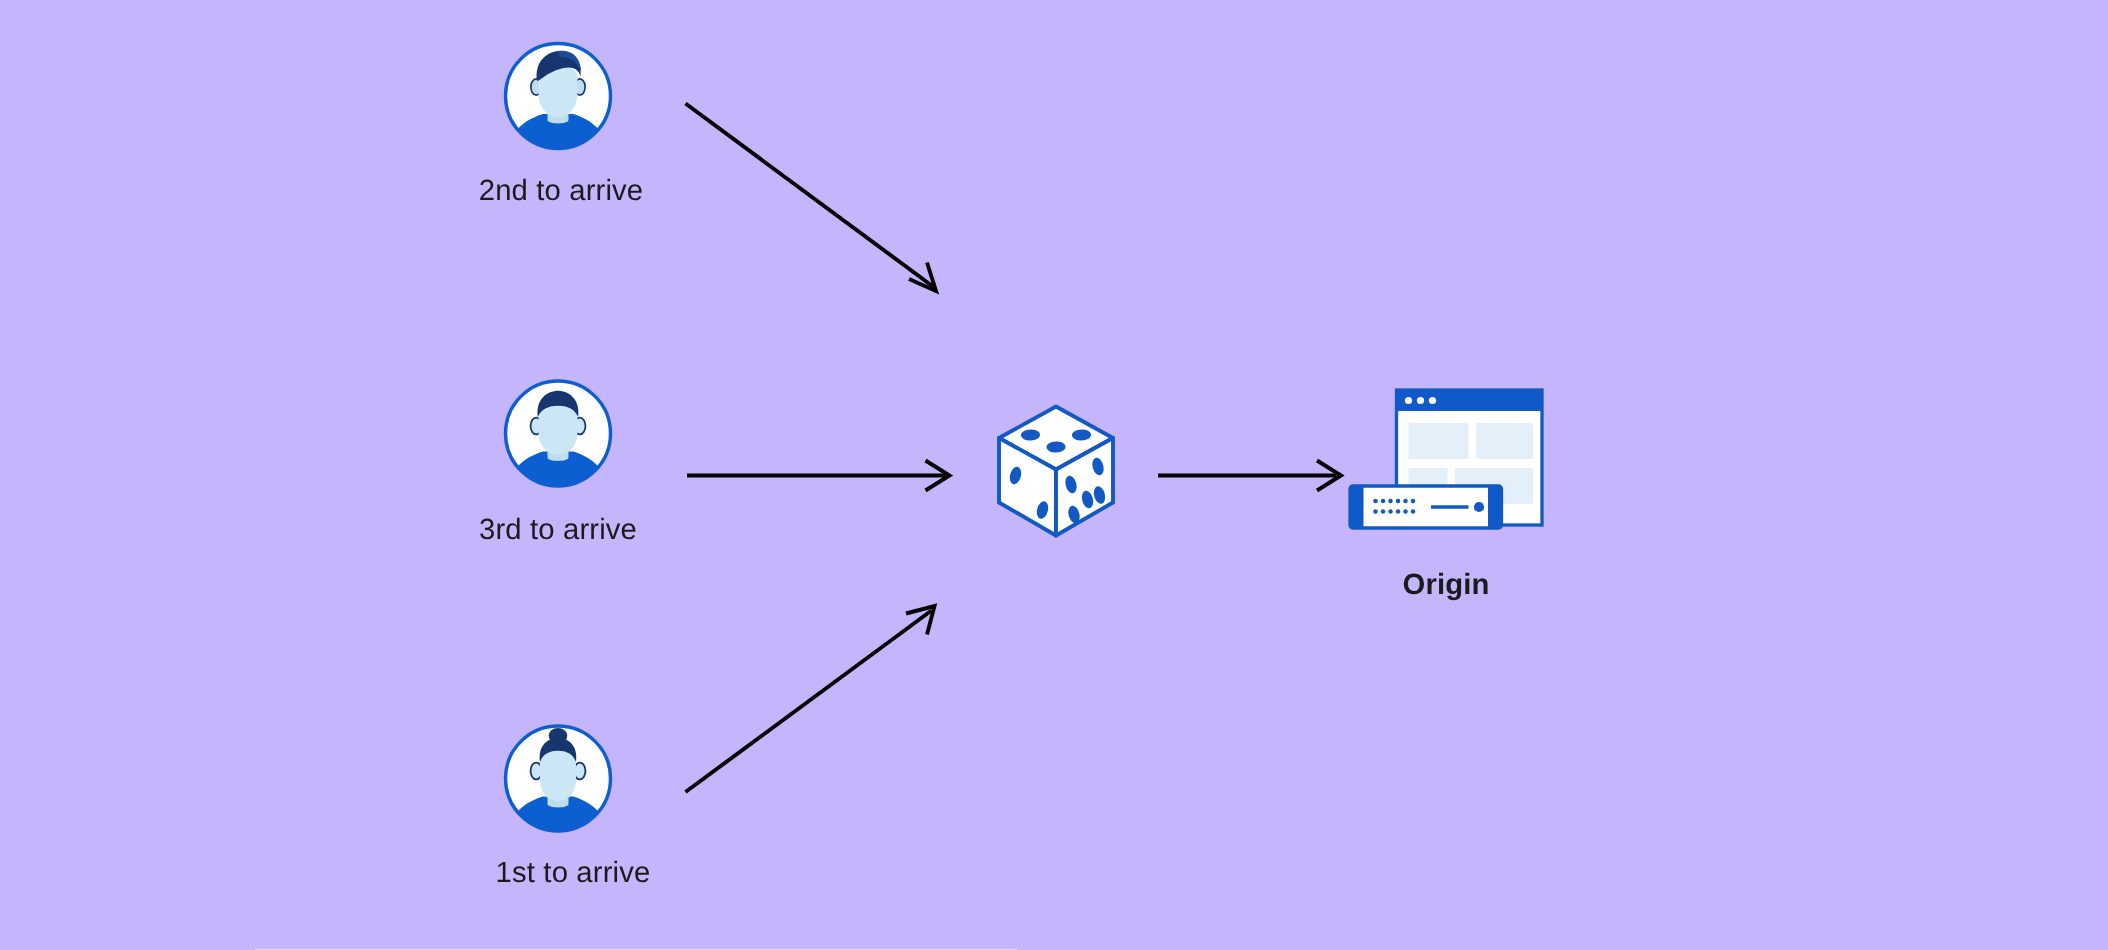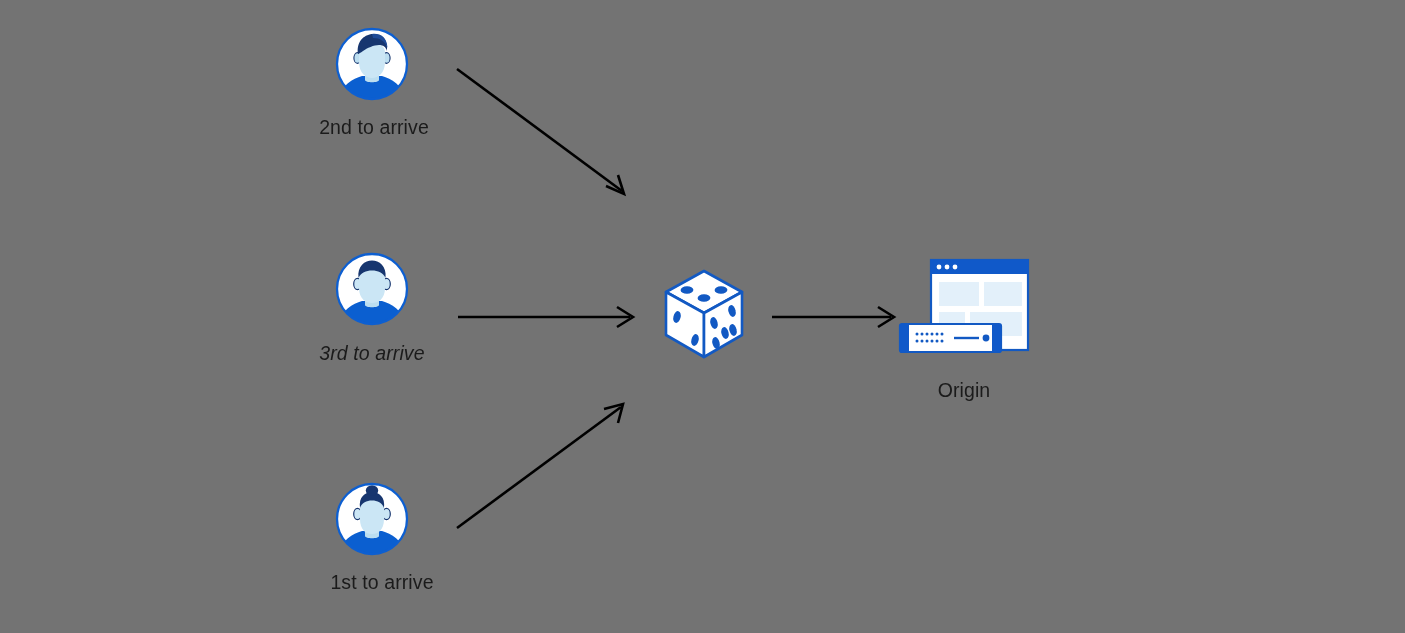--- a/index.html
+++ b/index.html
@@ -8,21 +8,21 @@
     background: #ffffff;
   }
   body {
     font-family: "Liberation Sans", sans-serif;
     -webkit-font-smoothing: antialiased;
   }
   #canvas {
     position: relative;
     width: 1405px;
     height: 633px;
-    background: #737373;
+    background: #c4b5fd;
     overflow: hidden;
   }
   .avatar-wrap {
     position: absolute;
     width: 76px;
     height: 76px;
   }
   .node-label {
     position: absolute;
     font-size: 19.5px;
@@ -121,21 +121,21 @@
         <path d="M31 43 L45 43 L45 54 C45 57 31 57 31 54 Z" fill="#bcdef0"></path>
         <ellipse cx="23.5" cy="33" rx="3.8" ry="5.6" fill="#cbe6f5" stroke="#17366f" stroke-width="1.2"></ellipse>
         <ellipse cx="52.5" cy="33" rx="3.8" ry="5.6" fill="#cbe6f5" stroke="#17366f" stroke-width="1.2"></ellipse>
         <path d="M25 27 C25 15 51 15 51 27 L51 37 C51 48 44 52 38 52 C32 52 25 48 25 37 Z" fill="#cbe6f5"></path>
 
         <path d="M24.5 27 C23 15 31 9.5 38 9.5 C45 9.5 53 15 51.5 27 C49 21.5 44 19.5 38 19.5 C32 19.5 27 21.5 24.5 27 Z" fill="#17366f"></path>
       </g>
       <circle cx="38" cy="38" r="35" fill="none" stroke="#0d5fd1" stroke-width="2.3"></circle>
     </svg>
   </div>
-  <div class="node-label" style="left:372px; top:344px; transform:translateX(-50%);font-style:italic;">3rd to arrive</div>
+  <div class="node-label" style="left:372px; top:344px; transform:translateX(-50%);">3rd to arrive</div>
 
   <div class="avatar-wrap" style="left:334px; top:481px;">
     <svg width="76" height="76" viewBox="0 0 76 76" xmlns="http://www.w3.org/2000/svg">
       <defs>
         <clipPath id="clip-a3">
             <circle cx="38" cy="38" r="35"></circle>
           </clipPath>
       </defs>
       <circle cx="38" cy="38" r="35" fill="#ffffff"></circle>
       <g clip-path="url(#clip-a3)">
@@ -214,15 +214,15 @@
           <circle cx="31" cy="83" r="1.5"></circle>
             <circle cx="36" cy="83" r="1.5"></circle>
           <circle cx="41" cy="83" r="1.5"></circle>
             <circle cx="46" cy="83" r="1.5"></circle>
         </g>
         <line x1="58" y1="80" x2="83" y2="80" stroke="#1259c3" stroke-width="2.4"></line>
         <circle cx="90" cy="80" r="3.4" fill="#1259c3"></circle>
       </g>
     </svg>
   </div>
-  <div class="node-label" style="left:964px; top:381px; transform:translateX(-50%);">Origin</div>
+  <div class="node-label" style="left:964px; top:381px; transform:translateX(-50%);font-weight:bold;">Origin</div>
 
 </div>
 
 </body></html>

